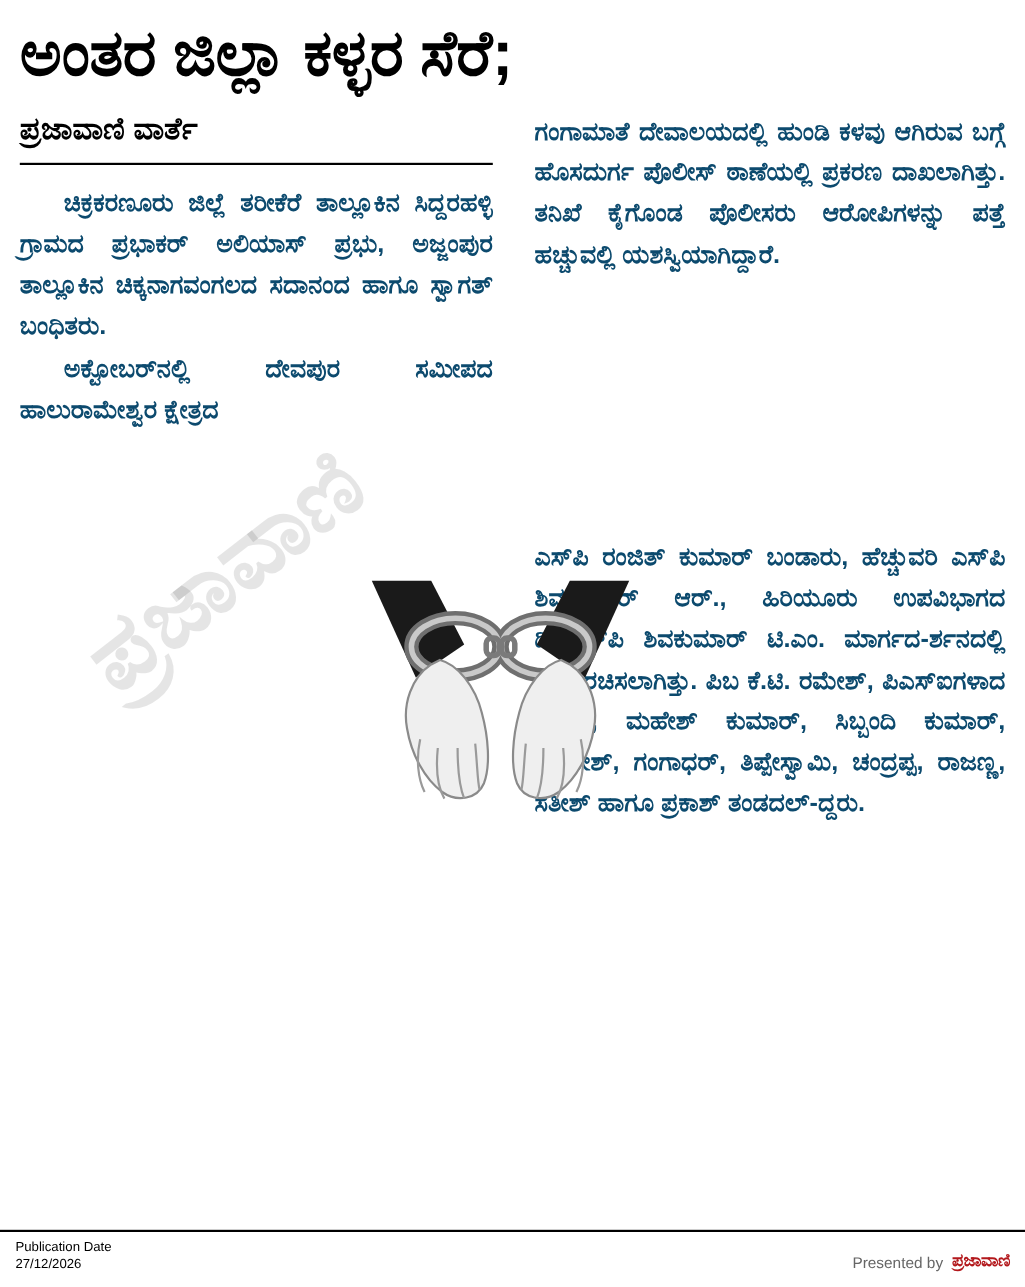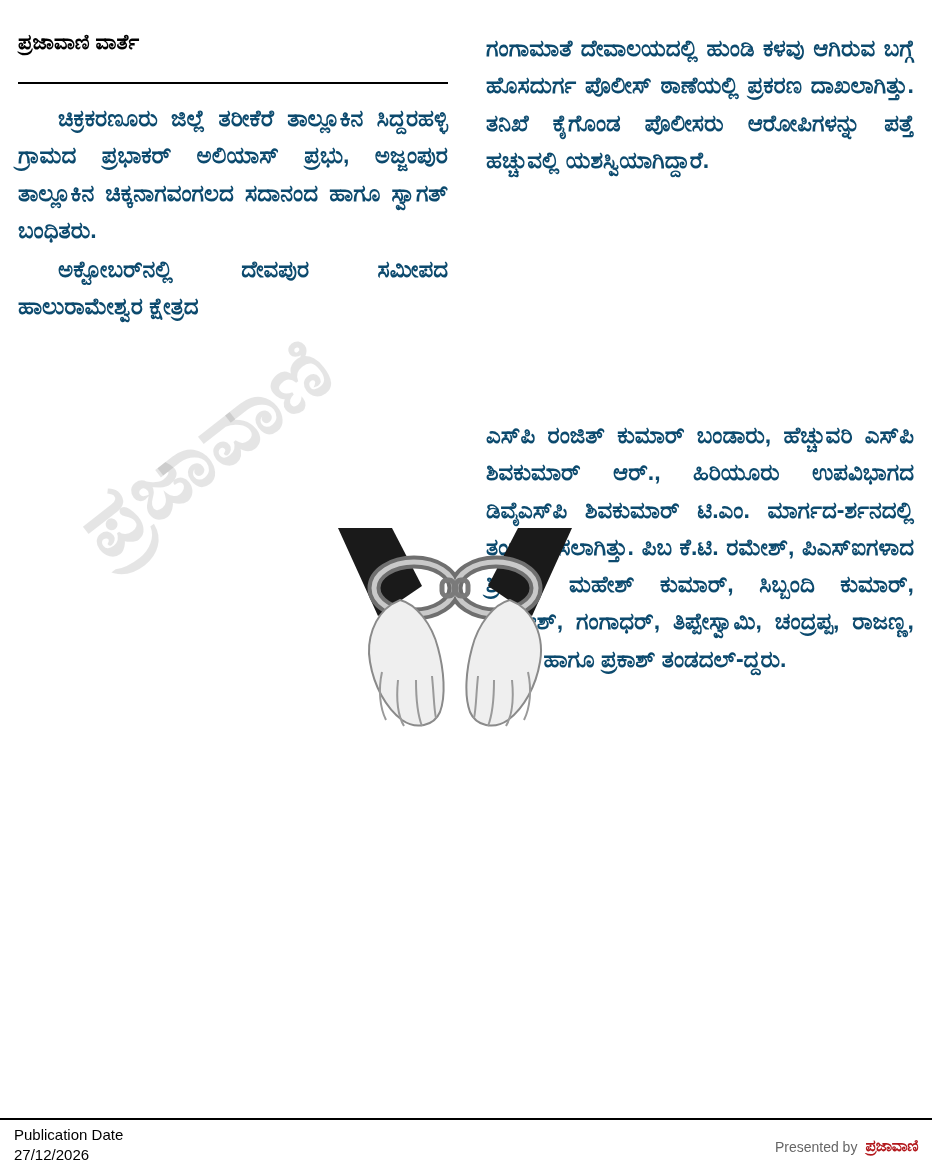--- a/index.html
+++ b/index.html
@@ -40,24 +40,24 @@
     gap: 38px;
     margin-top: 16px;
     position: relative;
   }
   .col {
     width: 434px;
     position: relative;
     z-index: 2;
   }
   .byline {
-    font-size: 21px;
+    font-size: 28px;
     font-weight: bold;
     color: #000;
-    margin-bottom: 28px;
+    margin-bottom: 14px;
   }
   .rule {
     border: 0;
     border-top: 2px solid #000;
     margin: 0 0 16px 0;
     width: 430px;
   }
   p.body {
     font-size: 23px;
     line-height: 1.62;
@@ -109,21 +109,21 @@
     border-top: 2px solid #000;
     height: 52px;
     box-sizing: border-box;
     padding: 5px 14px 0 14px;
     display: flex;
     justify-content: space-between;
     align-items: flex-start;
     background: #fff;
   }
   .footer-left {
-    font-size: 15px;
+    font-size: 12px;
     line-height: 1.35;
     color: #000;
   }
   .footer-right {
     display: flex;
     align-items: flex-end;
     gap: 8px;
     font-size: 14px;
     color: #666;
     padding-top: 12px;
@@ -134,20 +134,21 @@
     color: #b3181c;
     letter-spacing: -0.5px;
   }
 </style>
 </head>
 <body>
 
 <div class="page">
 
   <h1 class="headline">
+    <span class="headline-line">ಅಂತರ ಜಿಲ್ಲಾ ಕಳ್ಳರ ಸೆರೆ;</span>
   </h1>
 
   <div class="columns">
 
     <div class="watermark">ಪ್ರಜಾವಾಣಿ</div>
 
     <div class="col">
       <div class="byline">ಪ್ರಜಾವಾಣಿ ವಾರ್ತೆ</div>
       <hr class="rule">
       <p class="body indent">ಚಿಕ್ರಕರಣೂರು ಜಿಲ್ಲೆ ತರೀಕೆರೆ ತಾಲ್ಲೂಕಿನ ಸಿದ್ದರಹಳ್ಳಿ ಗ್ರಾಮದ ಪ್ರಭಾಕರ್ ಅಲಿಯಾಸ್ ಪ್ರಭು, ಅಜ್ಜಂಪುರ ತಾಲ್ಲೂಕಿನ ಚಿಕ್ಕನಾಗವಂಗಲದ ಸದಾನಂದ ಹಾಗೂ ಸ್ವಾಗತ್ ಬಂಧಿತರು.</p>

